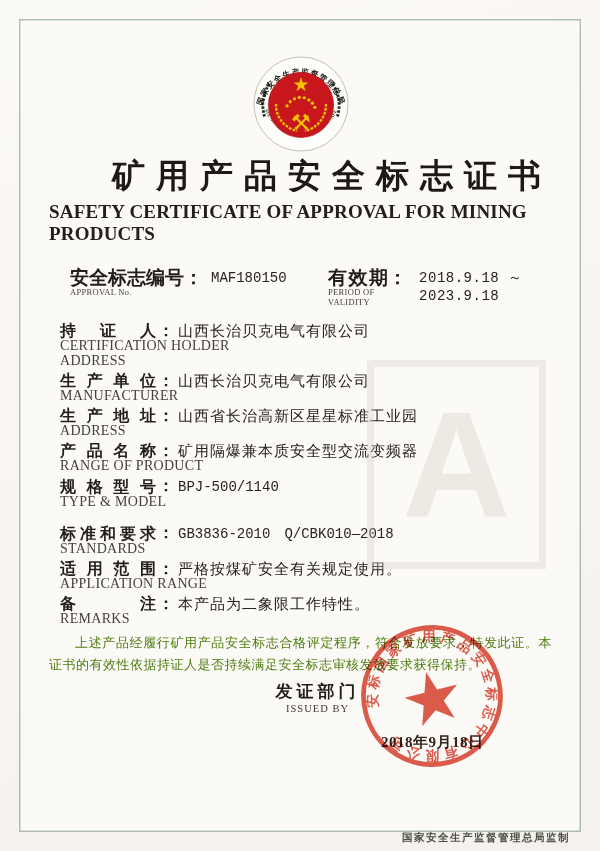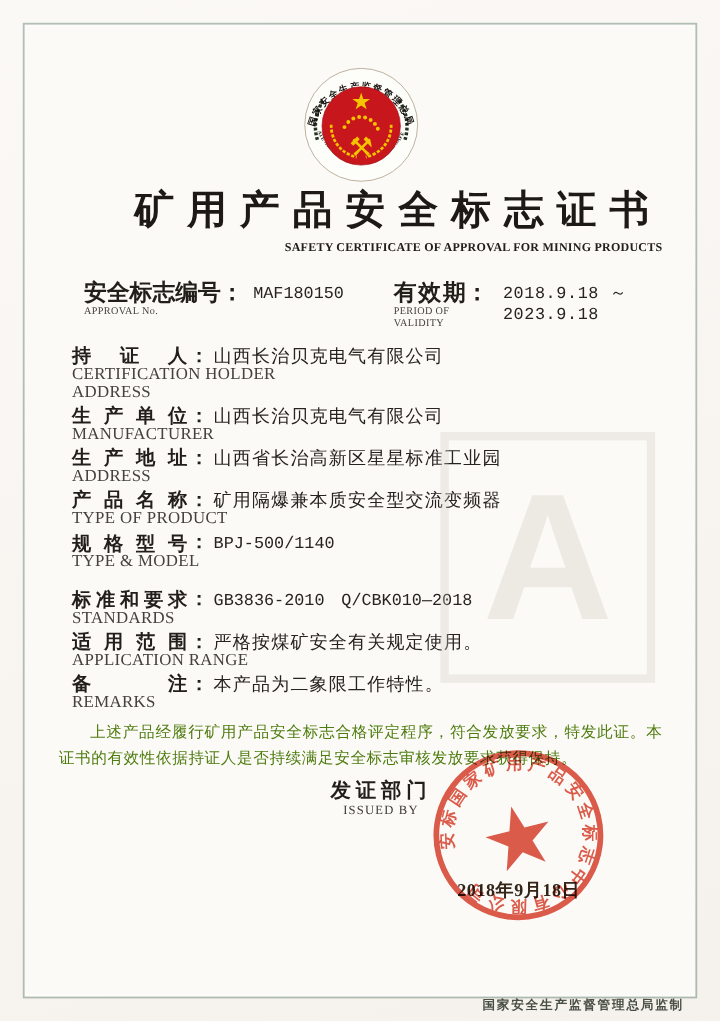--- a/index.html
+++ b/index.html
@@ -40,22 +40,22 @@
     font-size:150px;color:rgba(208,202,192,.35);
     pointer-events:none;
   }
   .emblem{display:block;width:96px;height:96px;margin:34px auto 0;}
   .title{
     margin-top:6px;text-align:right;font-weight:bold;
     font-size:33px;letter-spacing:11px;text-indent:11px;
     color:#1c1916;line-height:1.15;
   }
   .subtitle{
-    margin-top:5px;text-align:right;font-weight:bold;
-    font-size:10px;color:#23201c;letter-spacing:.2px;
+    margin-top:5px;text-align:left;font-weight:bold;
+    font-size:19px;color:#23201c;letter-spacing:.2px;
   }
   .row1{display:flex;align-items:flex-start;margin:24px 0 0 21px;}
   .r1stack{display:flex;flex-direction:column;}
   .r1label{font-size:19px;font-weight:bold;color:#221f1b;line-height:18px;white-space:nowrap;}
   .r1label .spread{display:inline-block;width:60px;text-align:justify;text-align-last:justify;}
   .sub{font-family:"Liberation Serif",serif;font-size:8.5px;color:#45423d;line-height:10px;letter-spacing:.3px;}
   .r1value{font-family:"Liberation Mono","DejaVu Sans Mono",monospace;font-size:14px;color:#262320;line-height:18px;}
   .v-approval{margin-left:8px;width:112px;}
   .r1-validity{margin-left:36px;}
   .v-validity{margin-left:12px;letter-spacing:.5px;}
@@ -162,21 +162,21 @@
         <div class="fsub">MANUFACTURER</div>
       </div>
 
       <div class="field">
         <div class="fmain"><span class="flabel">生产地址</span><span class="colon">：</span><span class="fvalue">山西省长治高新区星星标准工业园</span></div>
         <div class="fsub">ADDRESS</div>
       </div>
 
       <div class="field">
         <div class="fmain"><span class="flabel">产品名称</span><span class="colon">：</span><span class="fvalue">矿用隔爆兼本质安全型交流变频器</span></div>
-        <div class="fsub">TYPE OF PRODUCT</div>
+        <div class="fsub">RANGE OF PRODUCT</div>
       </div>
 
       <div class="field">
         <div class="fmain"><span class="flabel">规格型号</span><span class="colon">：</span><span class="fvalue mono">BPJ-500/1140</span></div>
         <div class="fsub">TYPE &amp; MODEL</div>
       </div>
 
       <div class="field gap-top">
         <div class="fmain"><span class="flabel">标准和要求</span><span class="colon">：</span><span class="fvalue mono">GB3836-2010　Q/CBK010—2018</span></div>
         <div class="fsub">STANDARDS</div>

